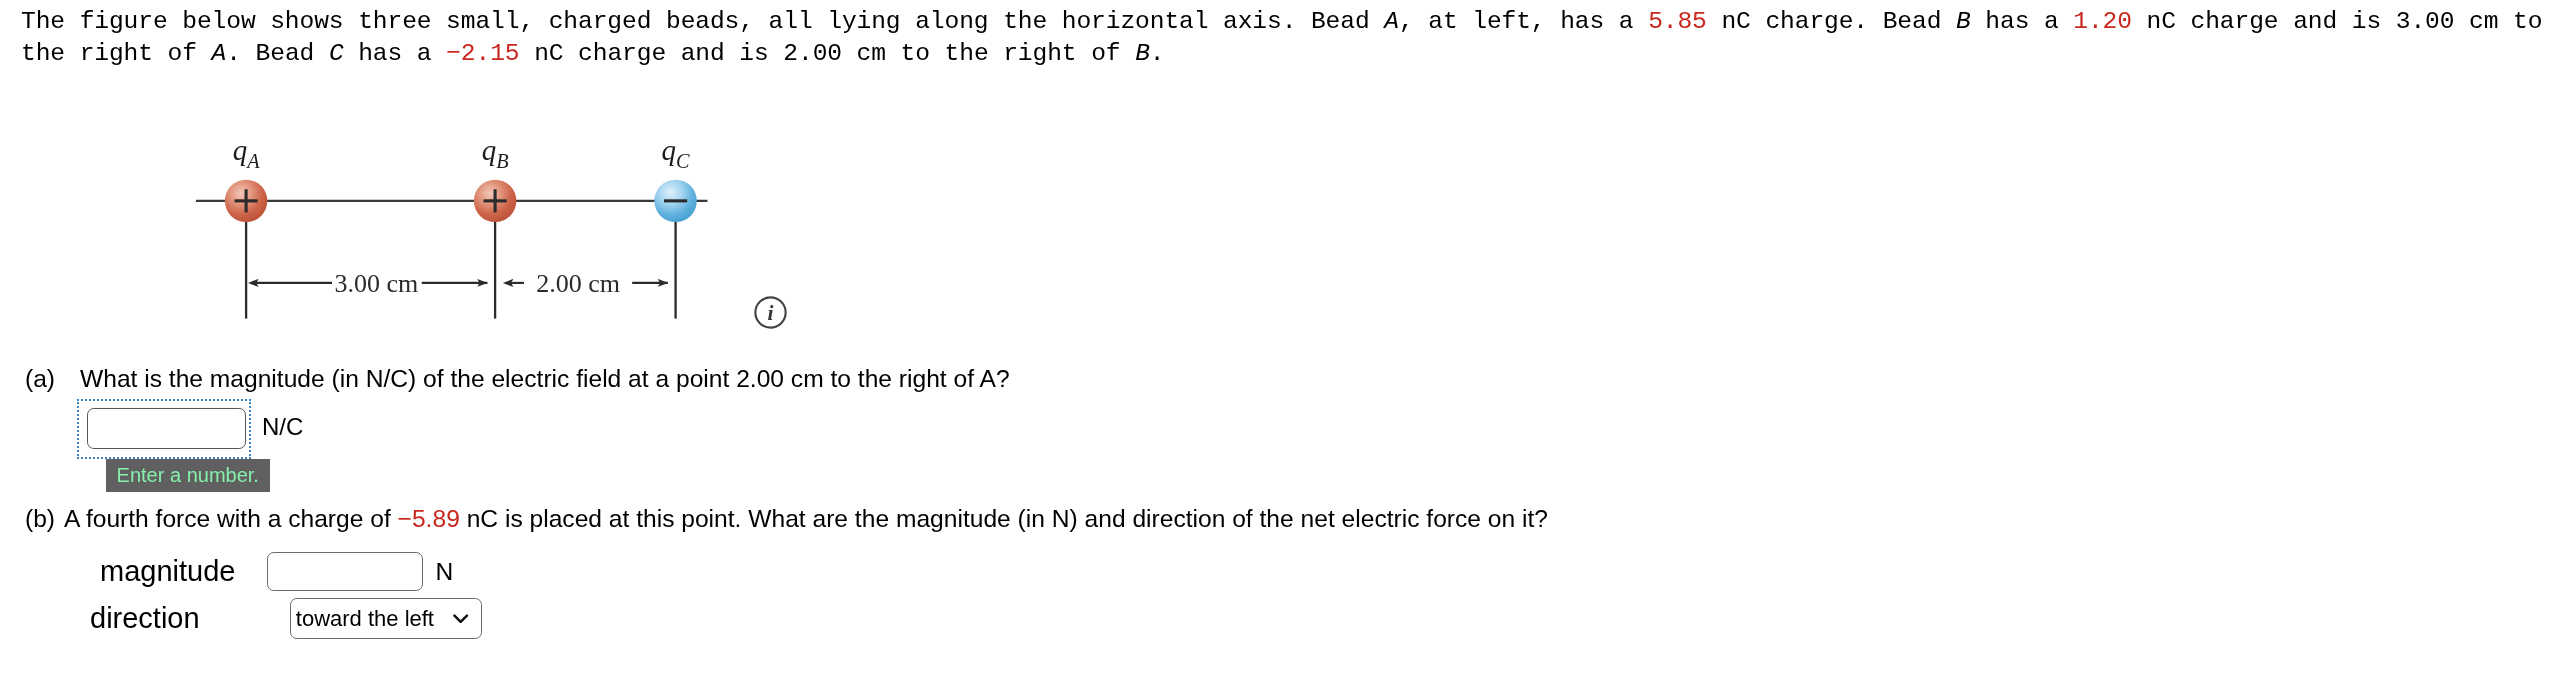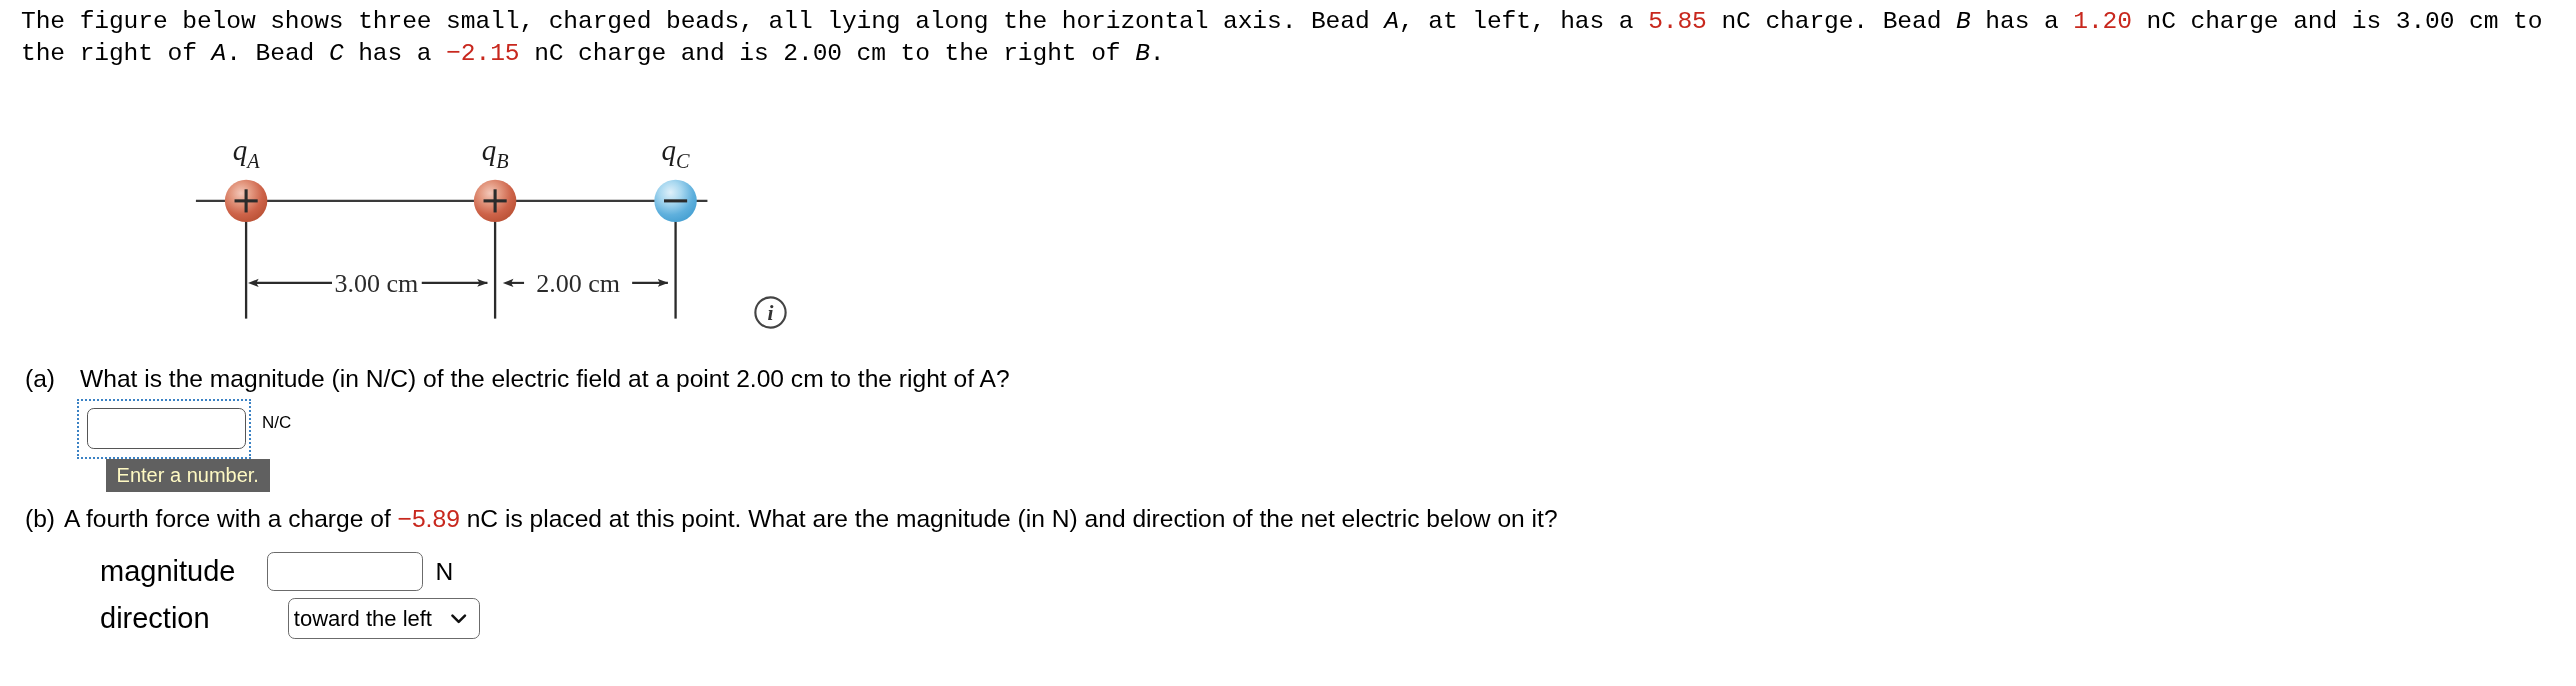--- a/index.html
+++ b/index.html
@@ -92,43 +92,43 @@
     font-family: "Liberation Sans", sans-serif;
     font-size: 23px;
     padding: 0 5.8px;
     outline: none;
     color: #000;
   }
   .unit-label {
     position: absolute;
     left: 185px;
     top: 13.5px;
-    font-size: 17px;
+    font-size: 24px;
     white-space: nowrap;
   }
   .tooltip {
     position: absolute;
     left: 29px;
     top: 60px;
     background: #606060;
-    color: #fef9c3;
+    color: #86efac;
     font-size: 20px;
     padding: 5.8px 10.6px 6.8px 10.6px;
     white-space: nowrap;
     line-height: 1;
   }
 
   
   .ans-row {
     position: absolute;
     display: flex;
     align-items: center;
   }
   #row-magnitude { left: 100px; top: 552px; }
-  #row-direction { left: 100px; top: 598px; }
+  #row-direction { left: 90px; top: 598px; gap: 12px; }
 
   .row-label {
     width: 125px;
     font-size: 29px;
     white-space: nowrap;
   }
   .mag-input {
     width: 156px;
     height: 39px;
     box-sizing: border-box;
@@ -262,21 +262,21 @@
 
 <div class="answer-a-block">
   <div class="focus-ring"></div>
   <input class="num-input" type="text" autocomplete="off" value="" style="">
   <span class="unit-label">N/C</span>
   <div class="tooltip">Enter a number.</div>
 </div>
 
 <div class="part-label" id="part-b-label">(b)</div>
 <div class="part-text" id="part-b-text">
-  <span>A fourth force with a charge of </span><span class="num-red">−5.89</span><span> nC is placed at this point. What are the magnitude (in N) and direction of the net electric below on it?</span>
+  <span>A fourth force with a charge of </span><span class="num-red">−5.89</span><span> nC is placed at this point. What are the magnitude (in N) and direction of the net electric force on it?</span>
 </div>
 
 <div class="ans-row" id="row-magnitude">
   <span class="row-label">magnitude</span>
   <input class="mag-input" type="text" autocomplete="off" value="" style="">
   <span class="mag-unit">N</span>
 </div>
 
 <div class="ans-row" id="row-direction">
   <span class="row-label">direction</span>

